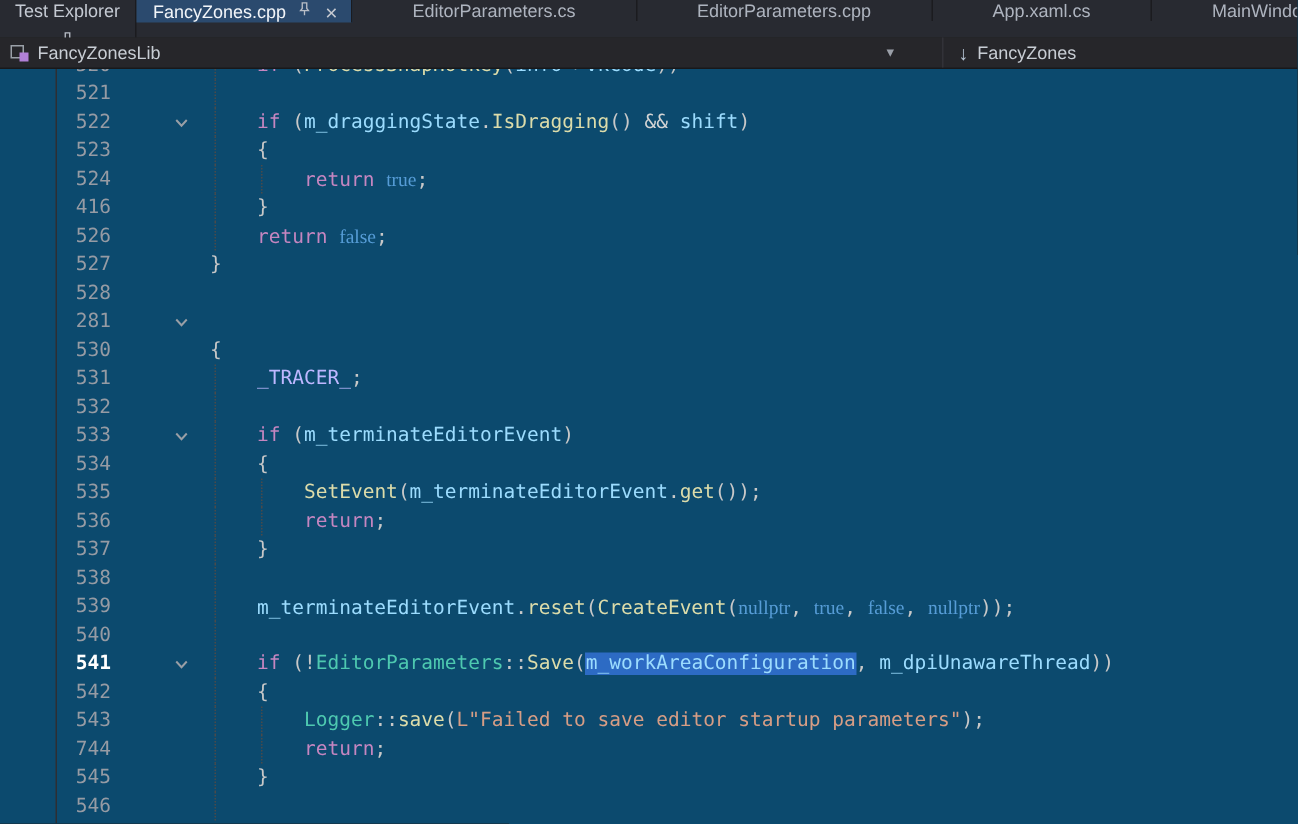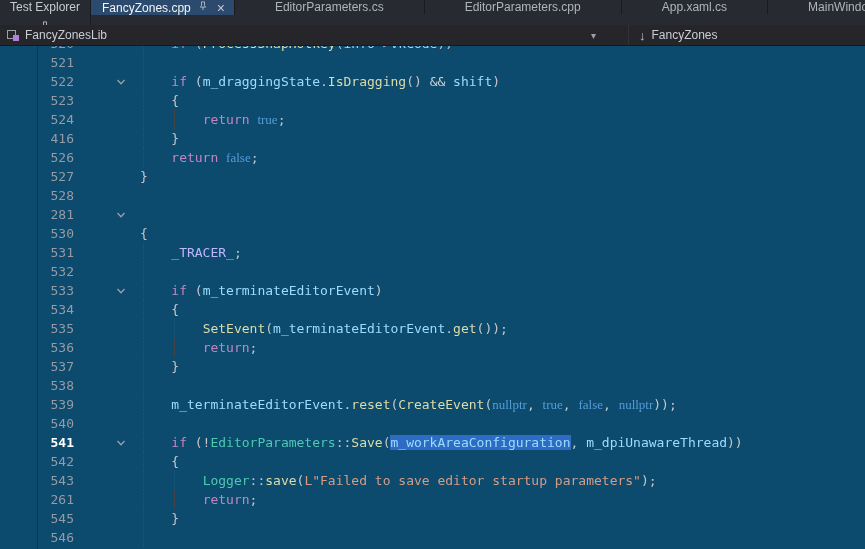--- a/index.html
+++ b/index.html
@@ -338,21 +338,21 @@
         <div class="gutter">542</div>
         <div class="fold"></div>
         <div class="code"><span class="guide" style="left: calc(0ch + 9px);"></span><span>    </span><span class="tk-pun">{</span></div>
       </div>
       <div class="line">
         <div class="gutter">543</div>
         <div class="fold"></div>
         <div class="code"><span class="guide" style="left: calc(0ch + 9px);"></span><span class="guide" style="left: calc(4ch + 9px);"></span><span>        </span><span class="tk-type">Logger</span><span class="tk-pun">::</span><span class="tk-fn">save</span><span class="tk-pun">(</span><span class="tk-str">L"Failed to save editor startup parameters"</span><span class="tk-pun">);</span></div>
       </div>
       <div class="line">
-        <div class="gutter">261</div>
+        <div class="gutter">744</div>
         <div class="fold"></div>
         <div class="code"><span class="guide" style="left: calc(0ch + 9px);"></span><span class="guide" style="left: calc(4ch + 9px);"></span><span>        </span><span class="tk-ctrl">return</span><span class="tk-pun">;</span></div>
       </div>
       <div class="line">
         <div class="gutter">545</div>
         <div class="fold"></div>
         <div class="code"><span class="guide" style="left: calc(0ch + 9px);"></span><span>    </span><span class="tk-pun">}</span></div>
       </div>
       <div class="line">
         <div class="gutter">546</div>

